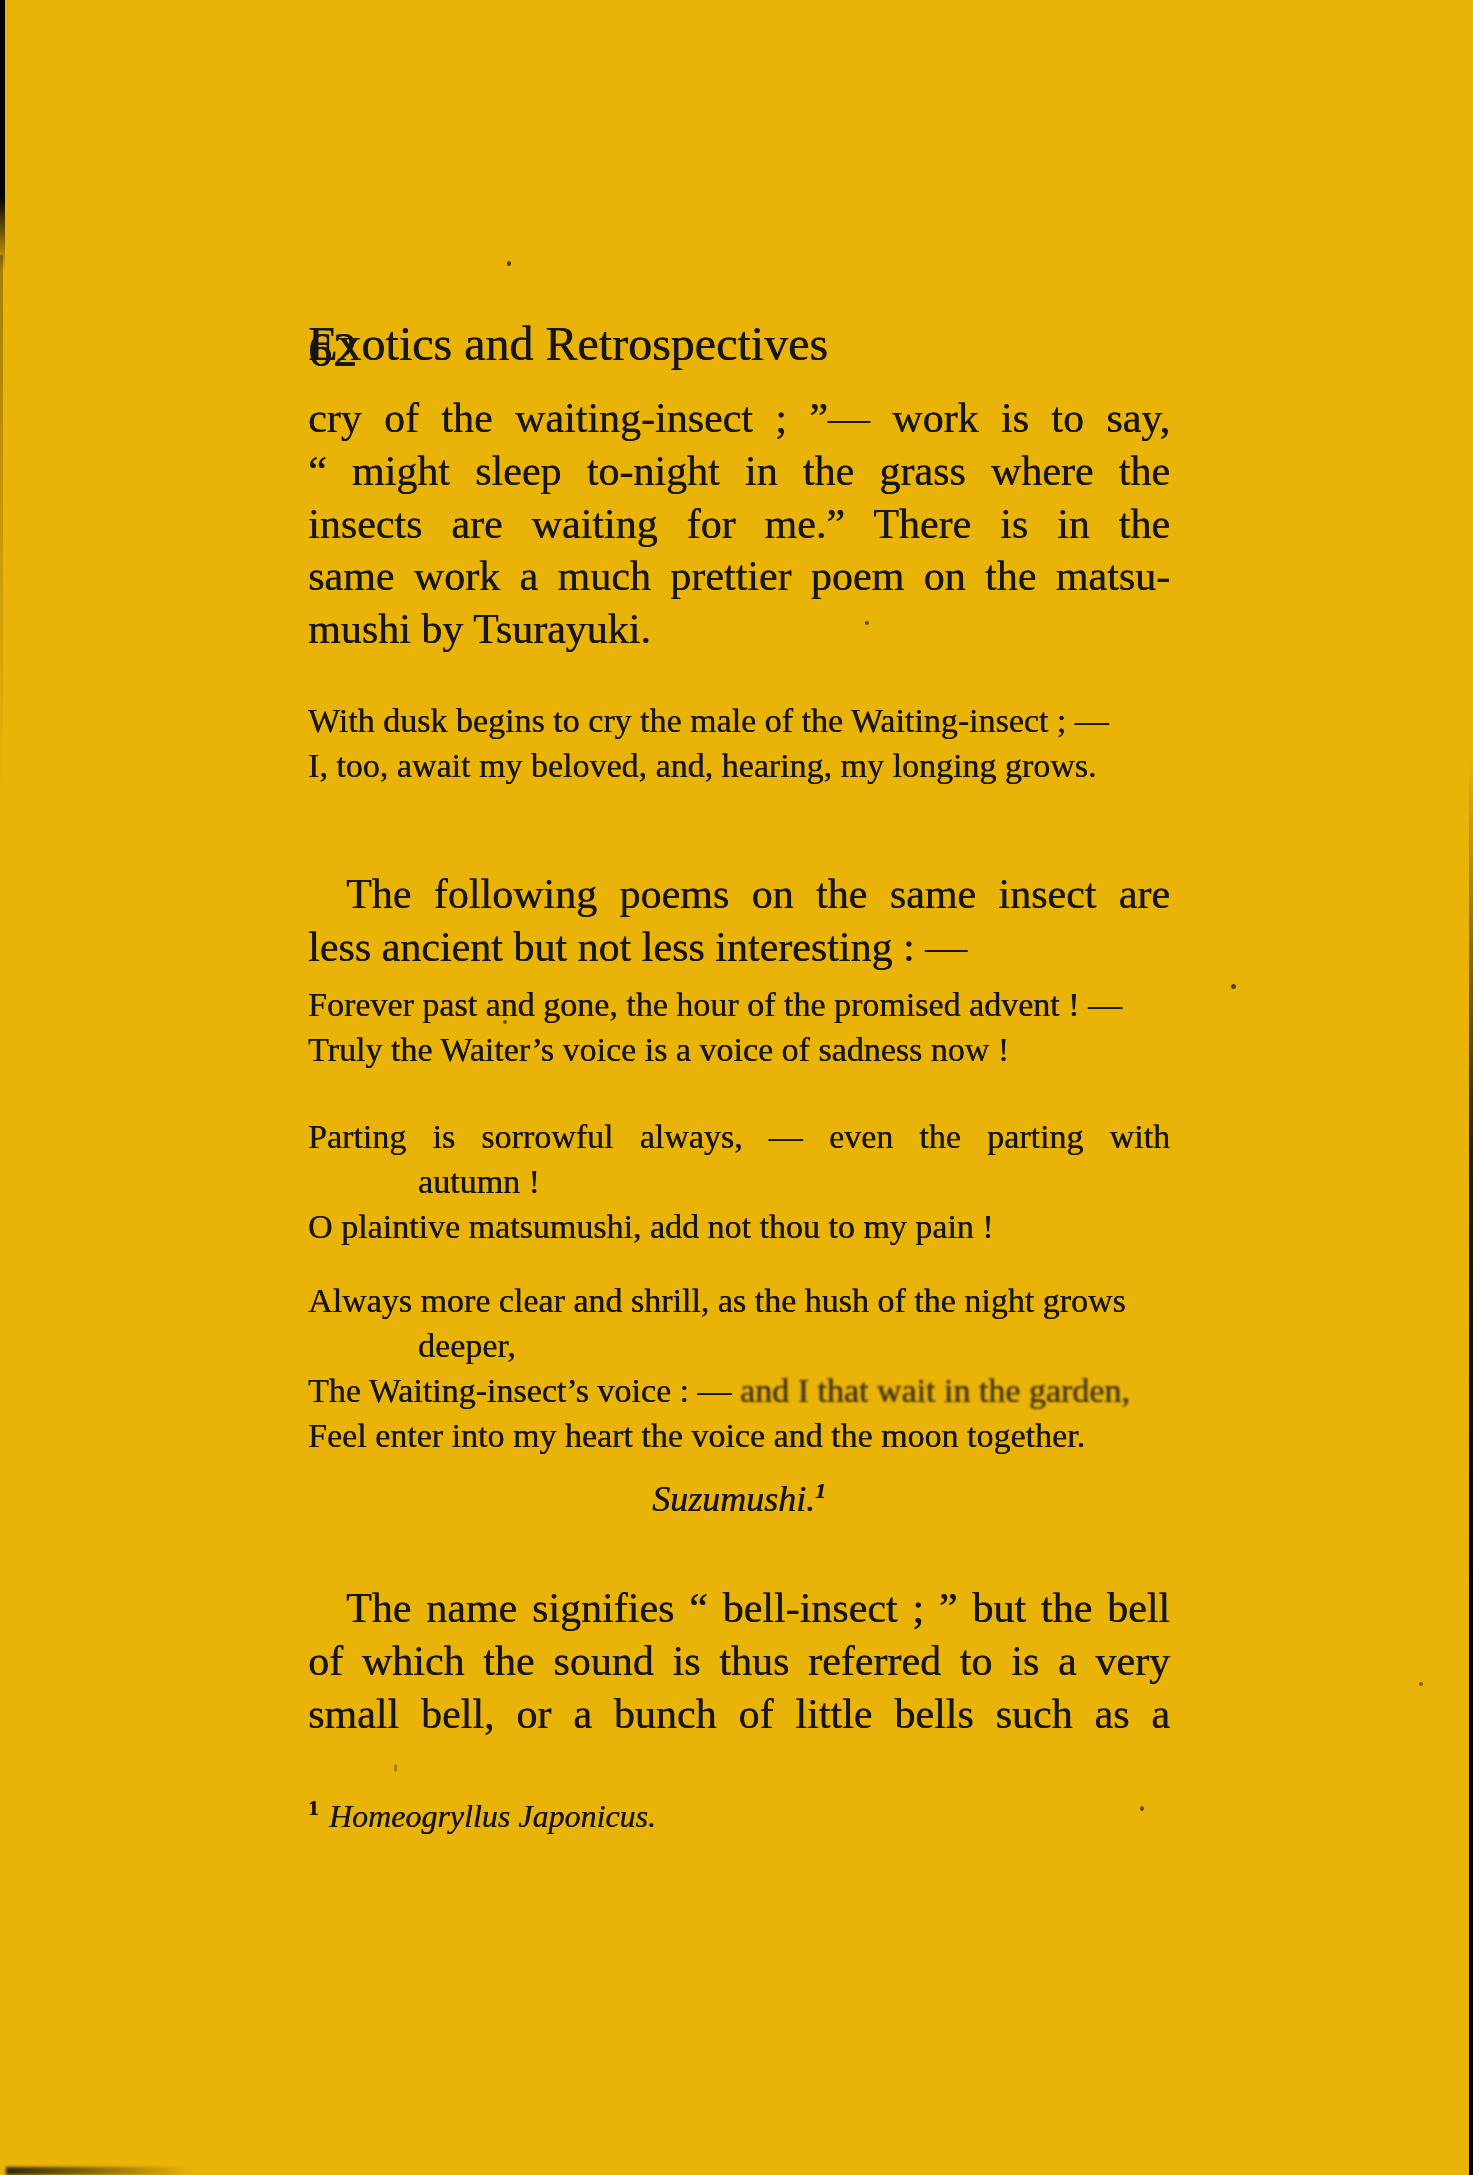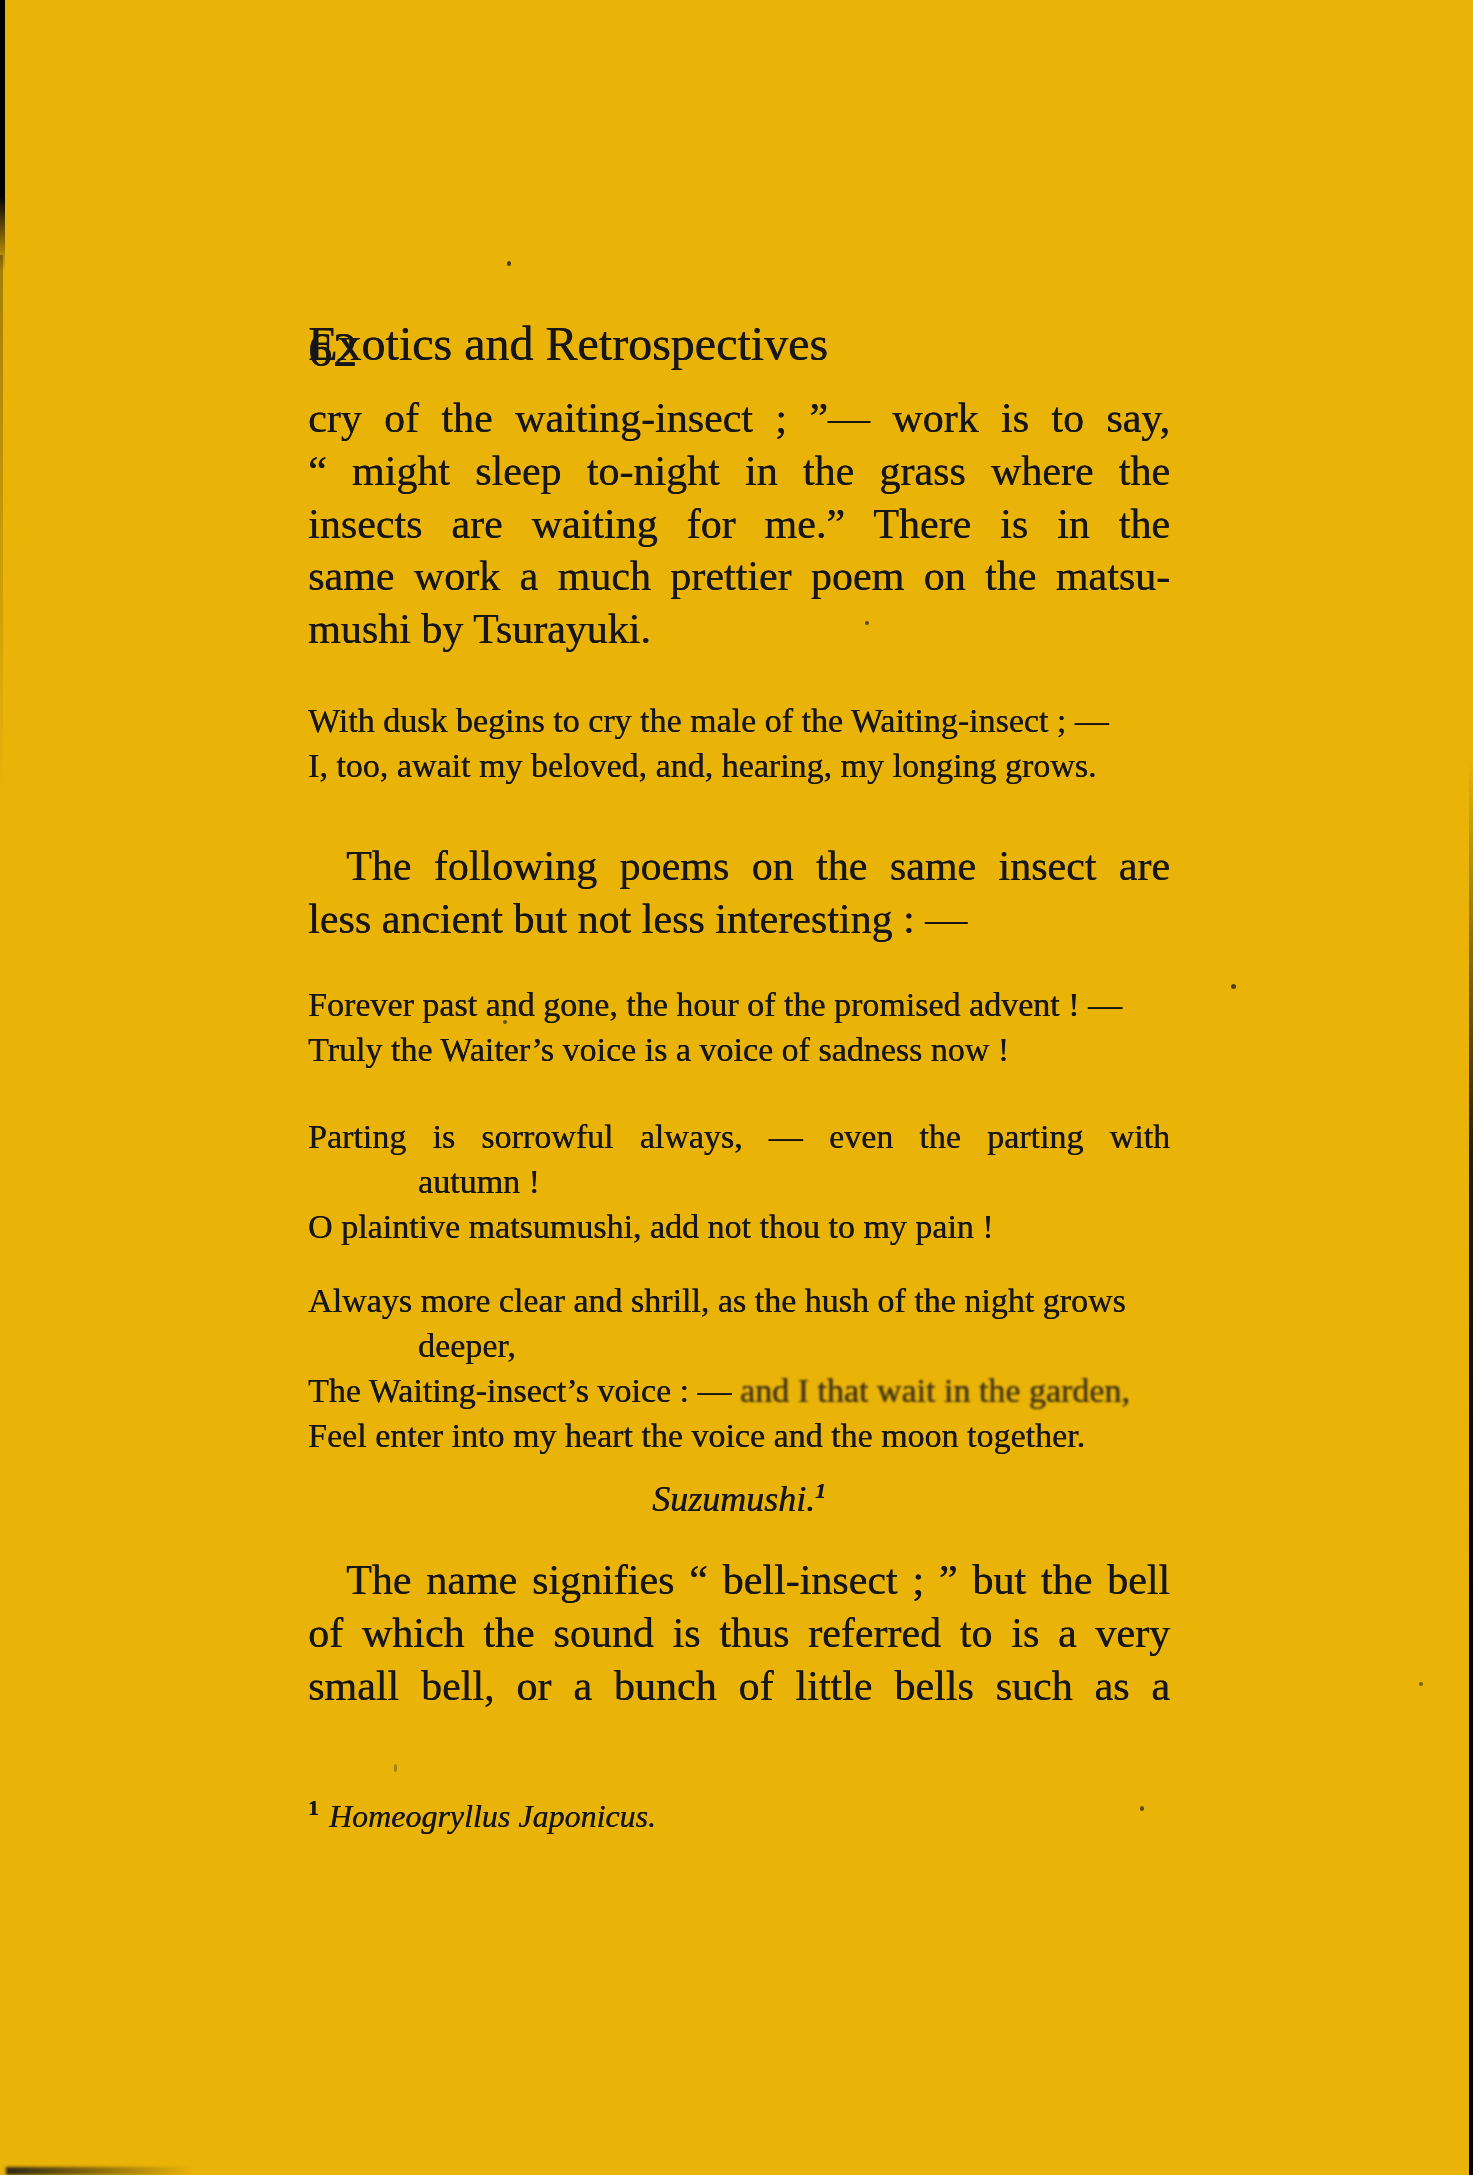--- a/index.html
+++ b/index.html
@@ -28,21 +28,21 @@
 
   
   .body-para { font-size: 42px; }
   .body-para .line {
     display: block; line-height: 52.8px;
     text-align: justify; text-align-last: justify;
     text-shadow: 0.4px 0 0 currentColor;
     white-space: normal;
   }
   .body-para .line.lastline { text-align-last: left; }
-  .body-para .line.firstindent { text-indent: 38px; }
+  .body-para .line.firstindent { text-indent: 38px; margin-top: 28px; }
 
   .para-opening  { top: 392px; }
   .para-following{ top: 840px; }
   .para-suzumushi{ top: 1554px; }
 
   
   .poem { font-size: 34px; }
   .poem .pline {
     display: block; line-height: 45px;
     white-space: nowrap;

